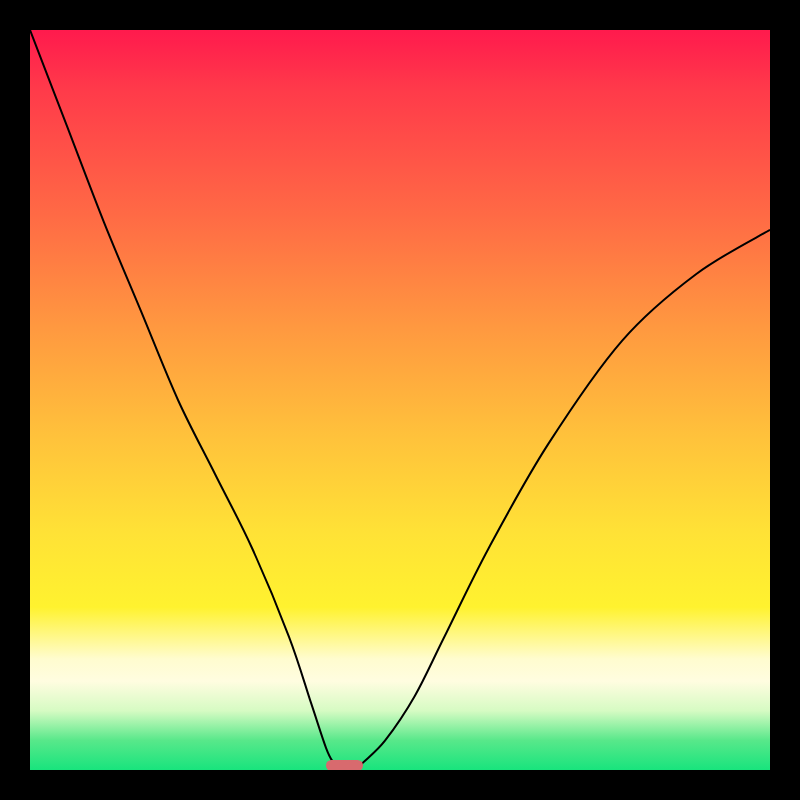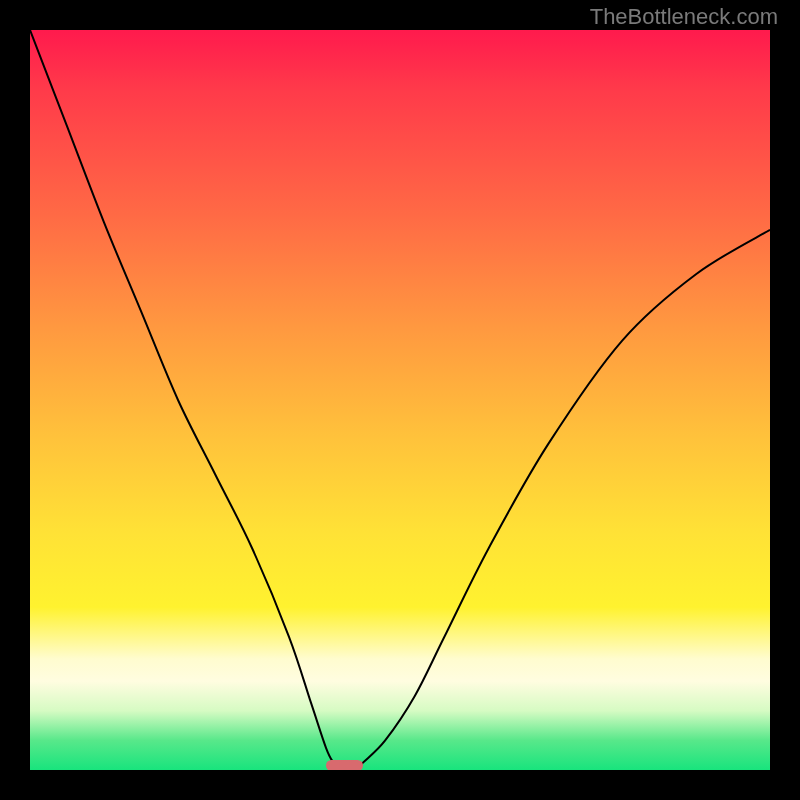--- a/index.html
+++ b/index.html
@@ -56,21 +56,20 @@
     .marker {
       position: absolute;
       background: #d86a6e;
       border-radius: 999px;
     }
   </style>
 </head>
 <body>
 
 <div class="outer">
-  <div class="watermark">TheBottleneck.com</div>
   <div class="plot">
     <div class="gradient-bg"></div>
     <svg class="curve-svg" viewBox="0 0 740 740" preserveAspectRatio="none">
       <path d="M 0.00 0.00 C 6.17 16.03, 24.67 64.13, 37.00 96.20 C 49.33 128.27, 61.67 161.57, 74.00 192.40 C 86.33 223.23, 98.67 251.60, 111.00 281.20 C 123.33 310.80, 135.67 342.87, 148.00 370.00 C 160.33 397.13, 172.67 419.33, 185.00 444.00 C 197.33 468.67, 209.67 490.87, 222.00 518.00 C 234.33 545.13, 249.13 580.90, 259.00 606.80 C 268.87 632.70, 275.03 654.90, 281.20 673.40 C 287.37 691.90, 292.30 707.93, 296.00 717.80 C 299.70 727.67, 300.93 728.90, 303.40 732.60 C 305.87 736.30, 308.33 738.77, 310.80 740.00 C 313.27 741.23, 315.73 740.00, 318.20 740.00 C 320.67 740.00, 323.13 741.23, 325.60 740.00 C 328.07 738.77, 328.07 737.53, 333.00 732.60 C 337.93 727.67, 346.57 721.50, 355.20 710.40 C 363.83 699.30, 374.93 683.27, 384.80 666.00 C 394.67 648.73, 402.07 631.47, 414.40 606.80 C 426.73 582.13, 441.53 550.07, 458.80 518.00 C 476.07 485.93, 495.80 448.93, 518.00 414.40 C 540.20 379.87, 567.33 339.17, 592.00 310.80 C 616.67 282.43, 641.33 262.70, 666.00 244.20 C 690.67 225.70, 727.67 207.20, 740.00 199.80" fill="none" stroke="#000000" stroke-width="2"></path>
     </svg>
     <div class="marker" style="left: 296px; top: 730.38px; width: 37px; height: 10.36px; background: rgb(216, 106, 110);"></div>
   </div>
 </div>
 
 </body></html>

